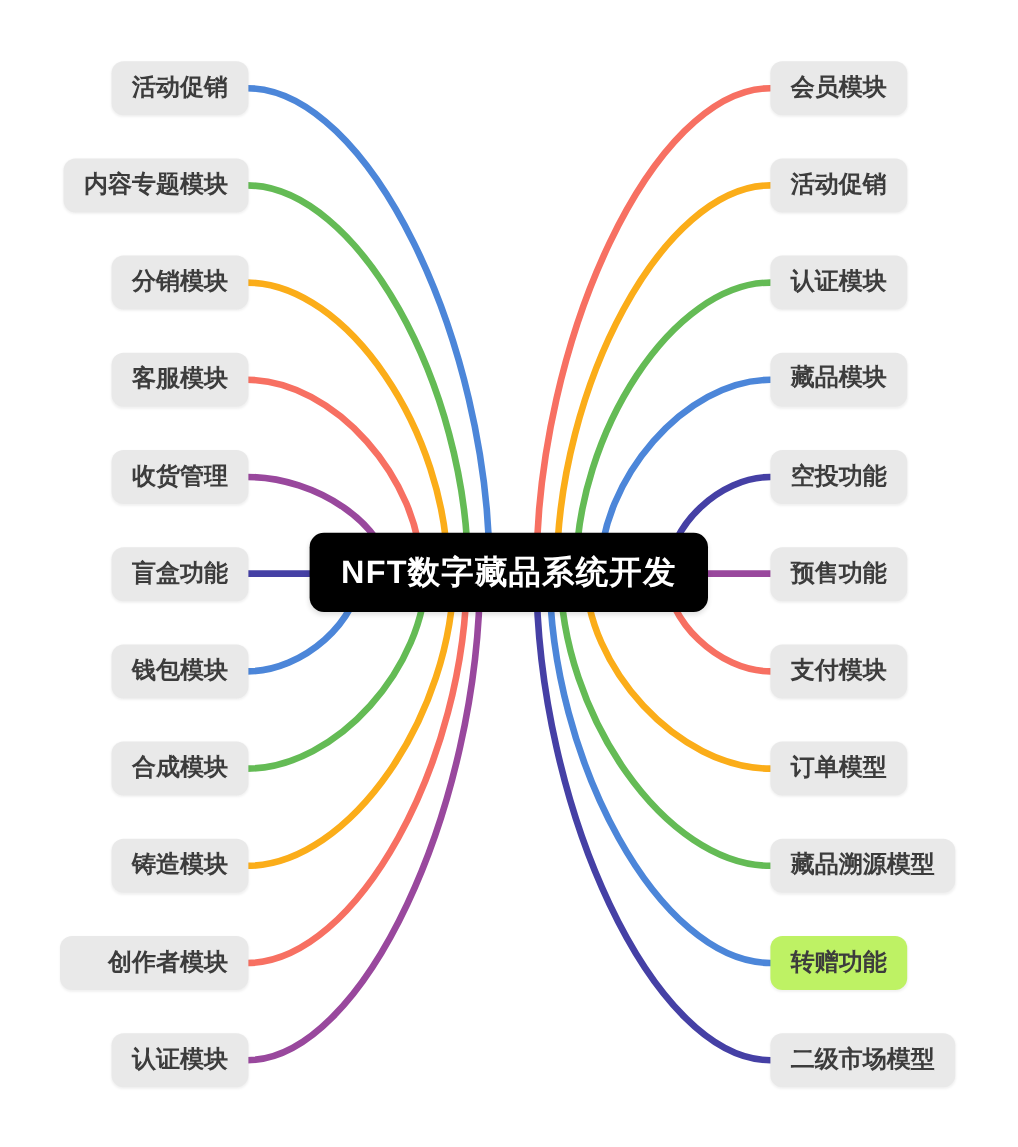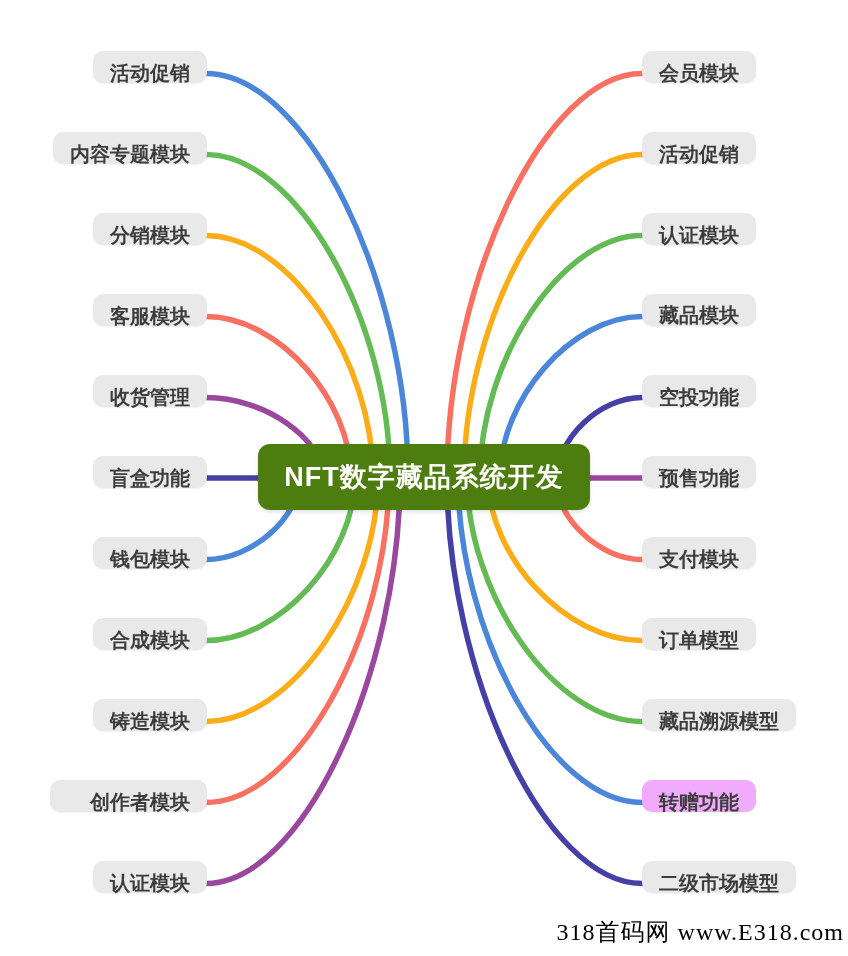--- a/index.html
+++ b/index.html
@@ -6,21 +6,21 @@
   .canvas{
     position:relative;
     width:848px;height:956px;
     background:#fff;
     overflow:hidden;
     font-family:"Liberation Sans","DejaVu Sans",sans-serif;
   }
   #lines{position:absolute;left:0;top:0;z-index:1;}
   .branch-node{
     position:absolute;
-    height:32px;
+    height:45px;
     line-height:45px;
     padding:0 17px;
     background:#E9E9E9;
     border-radius:10px;
     font-size:20px;
     font-weight:600;
     color:#3C3C3C;
     white-space:nowrap;
     z-index:2;
     box-shadow:0 1px 2px rgba(0,0,0,0.06);
@@ -97,20 +97,19 @@
       <div class="branch-node left" style="top: 861px; background: rgb(233, 233, 233); color: rgb(60, 60, 60);">认证模块</div>
       <div class="branch-node right" style="top: 51px; background: rgb(233, 233, 233); color: rgb(60, 60, 60);">会员模块</div>
       <div class="branch-node right" style="top: 132px; background: rgb(233, 233, 233); color: rgb(60, 60, 60);">活动促销</div>
       <div class="branch-node right" style="top: 213px; background: rgb(233, 233, 233); color: rgb(60, 60, 60);">认证模块</div>
       <div class="branch-node right" style="top: 294px; background: rgb(233, 233, 233); color: rgb(60, 60, 60); font-family: Liberation Mono, monospace;">藏品模块</div>
       <div class="branch-node right" style="top: 375px; background: rgb(233, 233, 233); color: rgb(60, 60, 60);">空投功能</div>
       <div class="branch-node right" style="top: 456px; background: rgb(233, 233, 233); color: rgb(60, 60, 60);">预售功能</div>
       <div class="branch-node right" style="top: 537px; background: rgb(233, 233, 233); color: rgb(60, 60, 60);">支付模块</div>
       <div class="branch-node right" style="top: 618px; background: rgb(233, 233, 233); color: rgb(60, 60, 60);">订单模型</div>
       <div class="branch-node right" style="top: 699px; background: rgb(233, 233, 233); color: rgb(60, 60, 60);">藏品溯源模型</div>
-      <div class="branch-node right" style="top: 780px; background: #f0abfc; color: rgb(60, 60, 60);">转赠功能</div>
+      <div class="branch-node right" style="top: 780px; background: #bef264; color: rgb(60, 60, 60);">转赠功能</div>
       <div class="branch-node right" style="top: 861px; background: rgb(233, 233, 233); color: rgb(60, 60, 60);">二级市场模型</div>
     </div>
-  <div class="root-node" style="background: #4d7c0f;">
+  <div class="root-node" style="background: #000000;">
     <span style="color: rgb(255, 255, 255);">NFT数字藏品系统开发</span>
   </div>
-  <div class="watermark">318首码网 www.E318.com</div>
 </div>
 
 </body></html>

